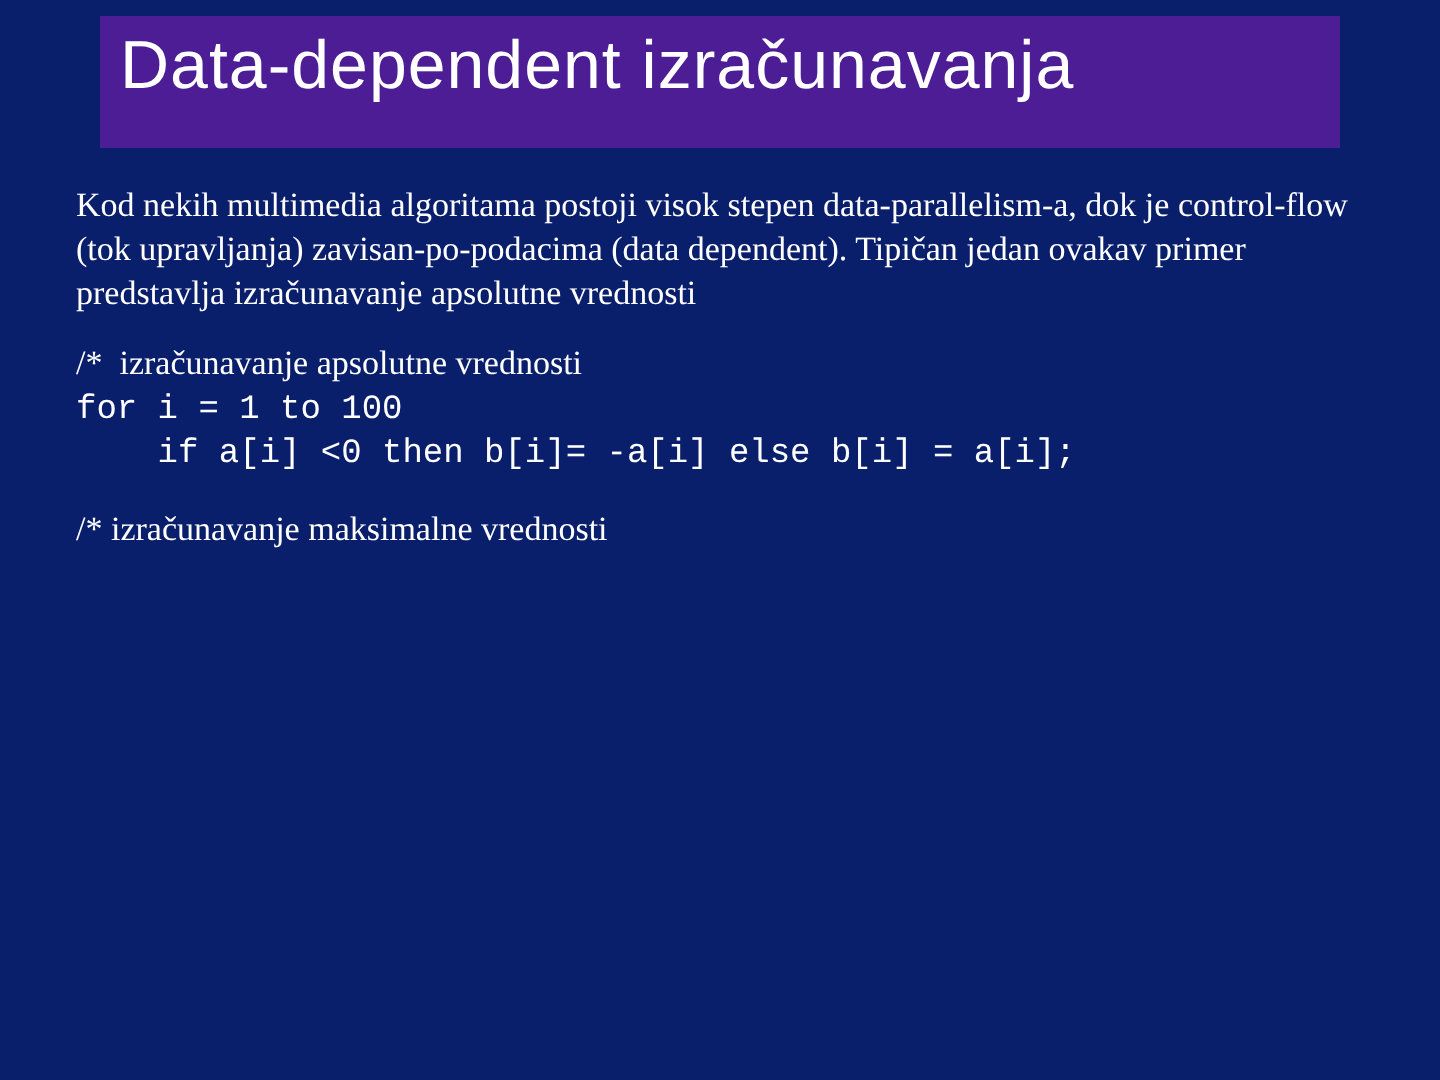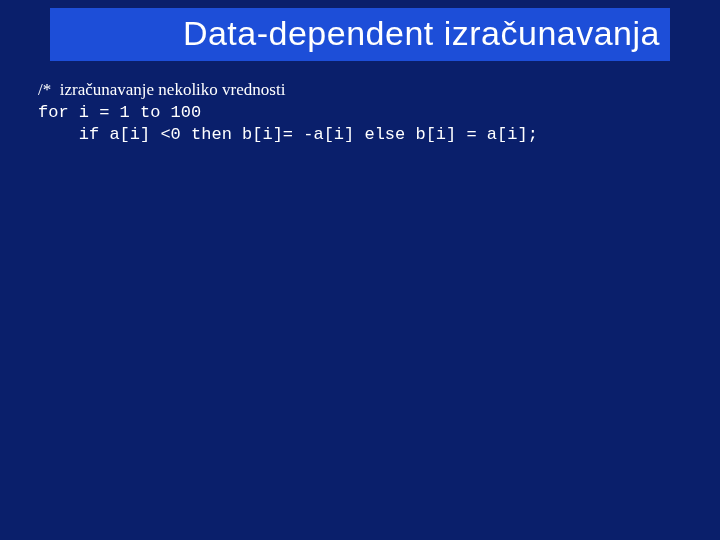--- a/index.html
+++ b/index.html
@@ -12,24 +12,24 @@
     color: #ffffff;
     overflow: hidden;
   }
   .slide {
     width: 720px;
     height: 540px;
     box-sizing: border-box;
     padding: 0;
   }
   .title-box {
-    background: #1d4ed8;
+    background: #4c1d95;
     margin: 8px 50px 18px 50px;
-    padding: 6px 10px 8px 10px;
-    text-align: right;
+    padding: 6px 10px 21px 10px;
+    text-align: left;
   }
   .title-box h1 {
     margin: 0;
     font-family: "Comic Sans MS", "Comic Sans", cursive, sans-serif;
     font-weight: normal;
     font-size: 34px;
     color: #ffffff;
     letter-spacing: 0.5px;
   }
   .body {
@@ -55,23 +55,25 @@
 <body>
 
 <div class="slide">
 
   <div class="title-box">
     <h1>Data-dependent izračunavanja</h1>
   </div>
 
   <div class="body">
 
+    <p class="para">Kod nekih multimedia algoritama postoji visok stepen data-parallelism-a, dok je control-flow (tok upravljanja) zavisan-po-podacima (data dependent). Tipičan jedan ovakav primer predstavlja izračunavanje apsolutne vrednosti</p>
 
-    <div class="code"><span class="comment">/*  izračunavanje nekoliko vrednosti</span>
+    <div class="code"><span class="comment">/*  izračunavanje apsolutne vrednosti</span>
 <span>for i = 1 to 100
     if a[i] &lt;0 then b[i]= -a[i] else b[i] = a[i];</span></div>
 
+    <p class="para comment">/* izračunavanje maksimalne vrednosti</p>
 
 
 
   </div>
 
 </div>
 
 </body></html>

